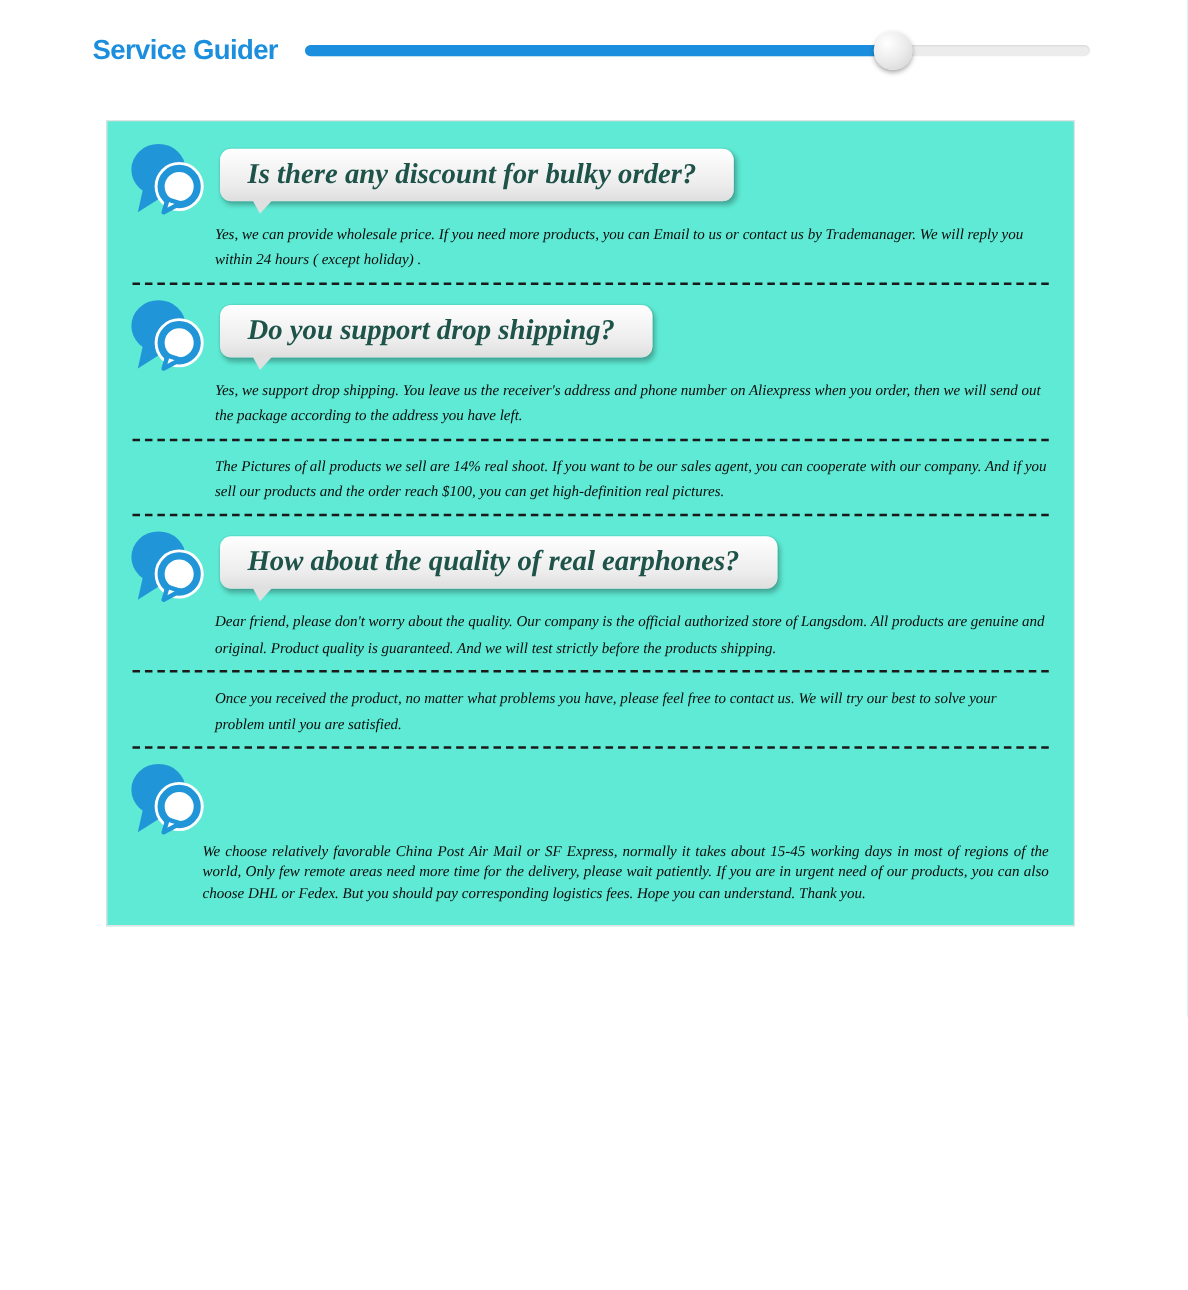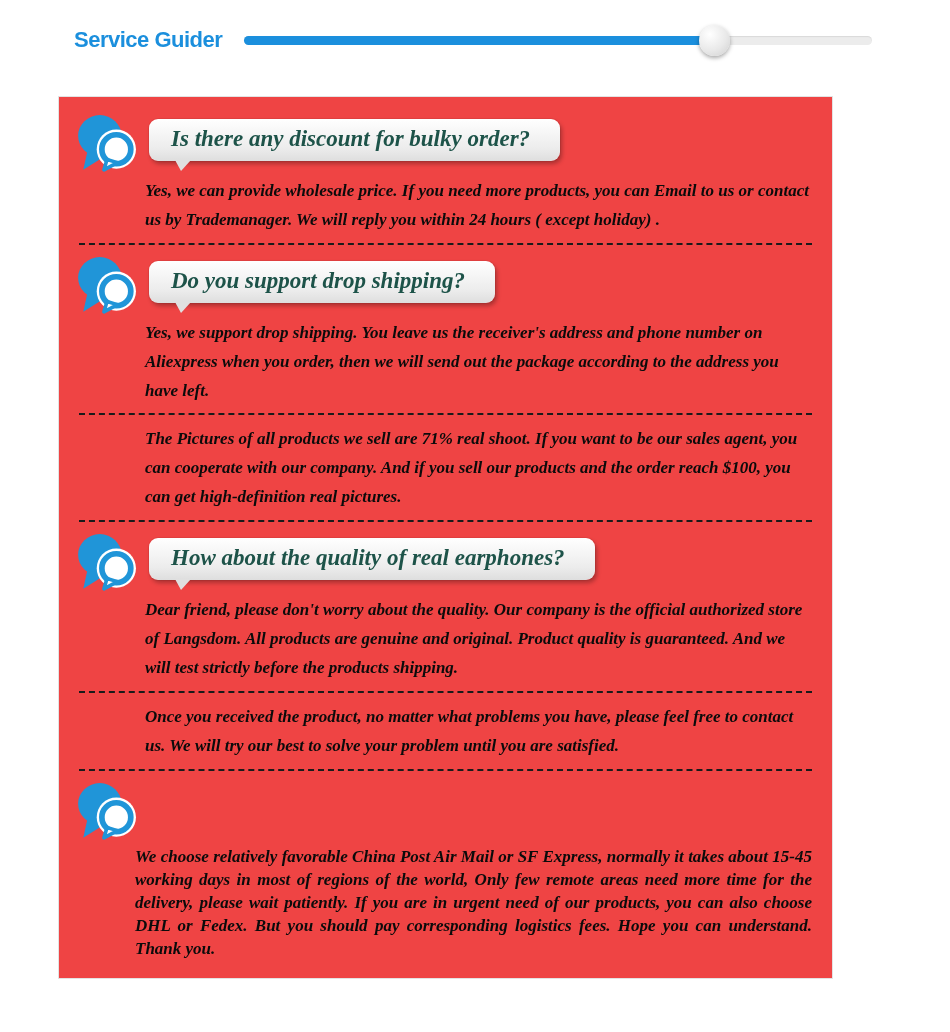--- a/index.html
+++ b/index.html
@@ -45,23 +45,23 @@
   .slider-knob {
     position: absolute; top: 1px; left: calc(75% - 16px);
     width: 31px; height: 31px; border-radius: 50%;
     background: radial-gradient(circle at 35% 30%, #ffffff, #e9e9e9 55%, #d2d2d2 95%);
     box-shadow: 0 2px 4px rgba(0,0,0,0.35);
   }
 
   
   .content-box {
     width: 775px;
-    margin: 30px 0 0 58px;
+    margin: 30px 0 0 85px;
     border: 1px solid #e3e3e3;
-    background: #ef4444;
+    background: #5eead4;
     padding: 16px 14px 10px 14px;
   }
 
   
   .q-row {
     display: flex;
     align-items: flex-start;
     padding-left: 2px;
     height: 56px;
   }
@@ -91,22 +91,22 @@
   .q-text {
     font-size: 23px;
     font-weight: bold;
     font-style: italic;
     color: #1d5349;
     white-space: nowrap;
   }
   .answer {
     margin: 8px 6px 8px 72px;
     max-width: 692px;
-    font-size: 17px;
-    font-weight: bold;
+    font-size: 12px;
+    font-weight: normal;
     font-style: italic;
     color: #0b0b0b;
     line-height: 1.7;
   }
   .faq-item.compact .answer {
     line-height: 1.36;
     max-width: 702px;
     margin-left: 62px;
     text-align: justify;
   }
@@ -161,21 +161,21 @@
       </span>
       <div class="q-pill">
         <span class="q-text">Do you support drop shipping?</span>
       </div>
     </div>
     <p class="answer">Yes, we support drop shipping. You leave us the receiver's address and phone number on Aliexpress when you order, then we will send out the package according to the address you have left.</p>
   </section>
   <div class="separator"></div>
 
   <section class="faq-item">
-    <p class="answer">The Pictures of all products we sell are 71% real shoot. If you want to be our sales agent, you can cooperate with our company. And if you sell our products and the order reach $100, you can get high-definition real pictures.</p>
+    <p class="answer">The Pictures of all products we sell are 14% real shoot. If you want to be our sales agent, you can cooperate with our company. And if you sell our products and the order reach $100, you can get high-definition real pictures.</p>
   </section>
   <div class="separator"></div>
 
   <section class="faq-item">
     <div class="q-row">
       <span class="icon-wrap">
         <svg width="62" height="58" viewBox="0 0 60 56">
           <ellipse cx="24" cy="21" rx="21" ry="20" fill="#2095d8"></ellipse>
           <path d="M12 36 L8 54 L30 40 Z" fill="#2095d8"></path>
           <circle cx="40" cy="34" r="19" fill="#ffffff"></circle>

